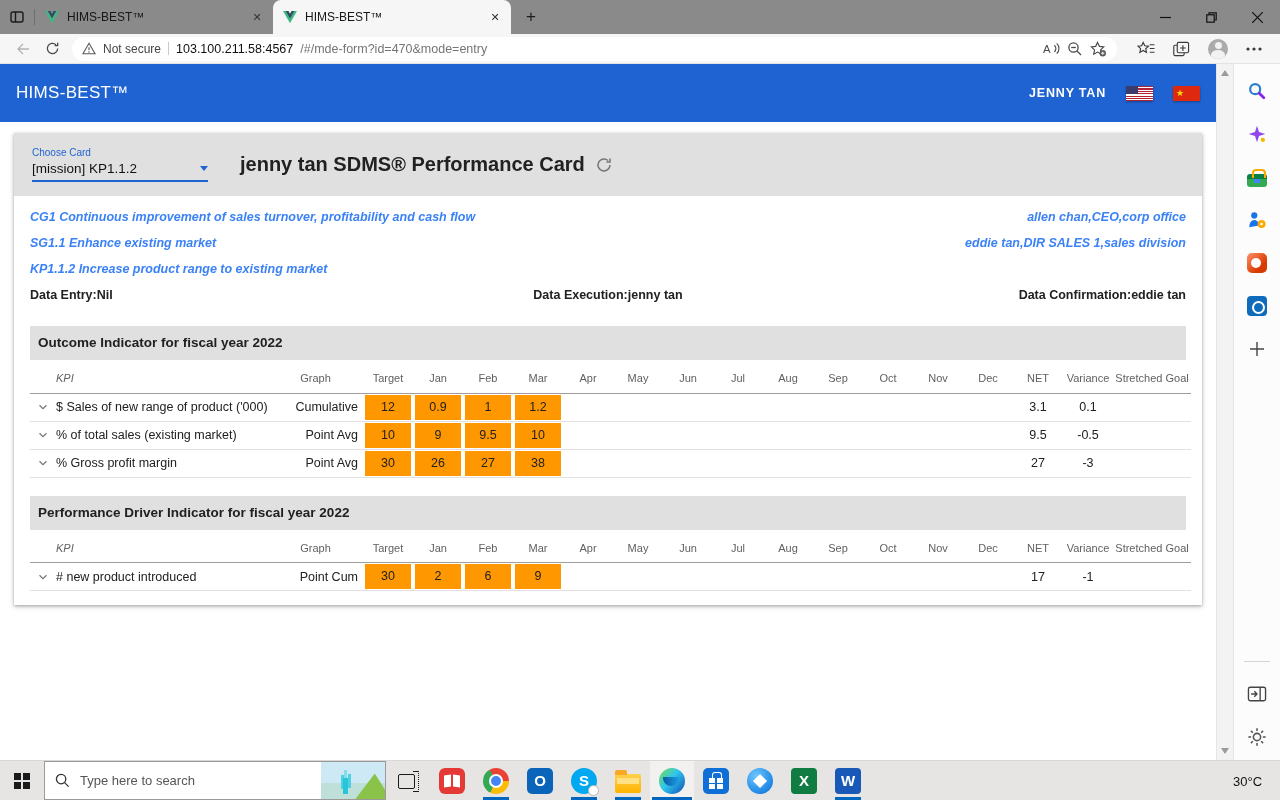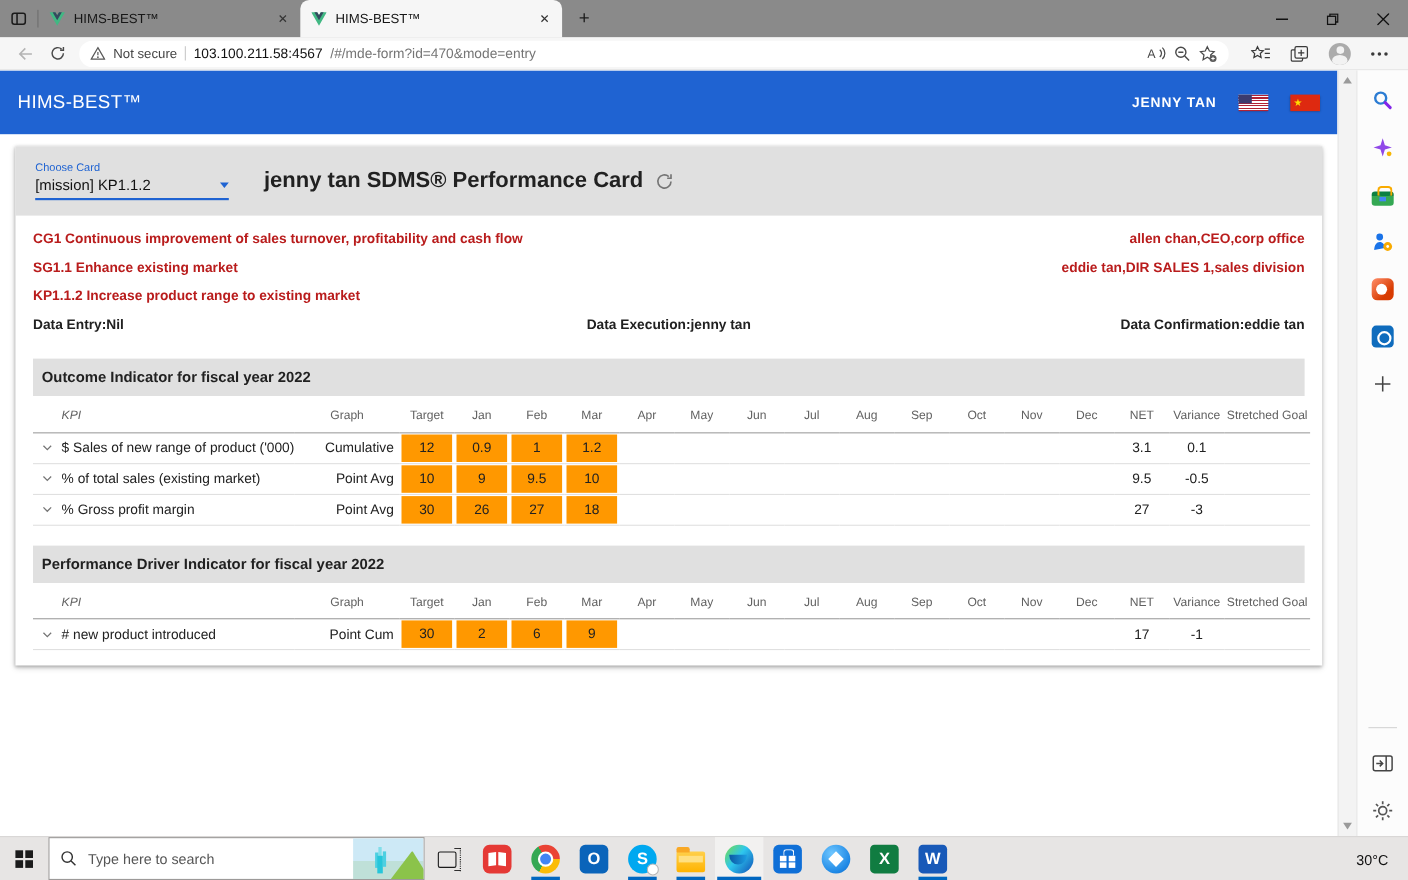--- a/index.html
+++ b/index.html
@@ -53,21 +53,21 @@
   .sel-card .lab{color:var(--c-accent);}
   .sel-card .valrow{border-bottom:2px solid var(--c-accent);}
   .sel-type{width:160px;}
   .sel-type .lab{color:#5f5f5f;}
   .sel-type .valrow{border-bottom:1px solid #8a8a8a;}
   .caret{width:0;height:0;border-left:4px solid transparent;border-right:4px solid transparent;border-top:5px solid var(--c-accent);}
   .caret.gray{border-top-color:#757575;}
   .cardtitle{display:flex;align-items:center;gap:10px;font-size:20px;font-weight:700;color:#212121;}
 
   .info{padding:8px 16px 10px;}
-  .inforow{display:flex;justify-content:space-between;font-size:12.5px;font-weight:700;color:#b91c1c;line-height:26px;}
+  .inforow{display:flex;justify-content:space-between;font-size:12.5px;font-weight:700;color:#3b82f6;line-height:26px;font-style:italic;}
   .inforow3{display:grid;grid-template-columns:1fr 1fr 1fr;font-size:12.5px;font-weight:700;color:#212121;line-height:26px;}
   .inforow3 .mid{text-align:center;}
   .inforow3 .rgt{text-align:right;}
 
   .section{margin:8px 16px 0;}
   .section + .section{margin-top:18px;}
   .sectionbar{background:var(--c-band);height:34px;line-height:34px;padding:0 8px;font-size:13.5px;font-weight:700;color:#212121;}
   table.kpi-table{border-collapse:collapse;table-layout:fixed;width:100%;margin-top:4px;}
   .kpi-table th{font-size:11px;font-weight:400;color:#616161;height:29px;text-align:center;white-space:nowrap;padding:0;}
   .kpi-table th.kpi{text-align:left;padding-left:26px;font-style:italic;}
@@ -428,21 +428,21 @@
                 <td>
                   <div class="oc">30</div>
                 </td>
                 <td>
                   <div class="oc">26</div>
                 </td>
                 <td>
                   <div class="oc">27</div>
                 </td>
                 <td>
-                  <div class="oc">18</div>
+                  <div class="oc">38</div>
                 </td>
                 <td></td>
                 <td></td>
                 <td></td>
                 <td></td>
                 <td></td>
                 <td></td>
                 <td></td>
                 <td></td>
                 <td></td>

